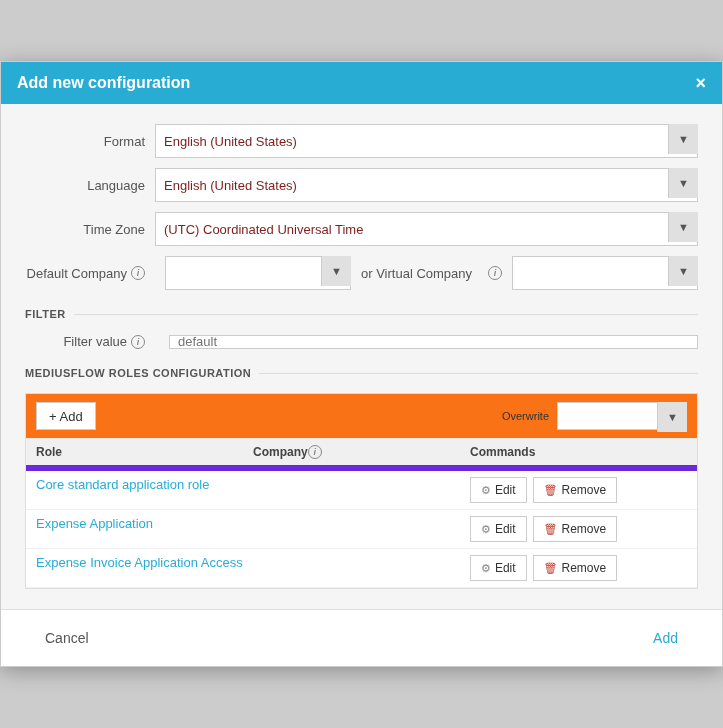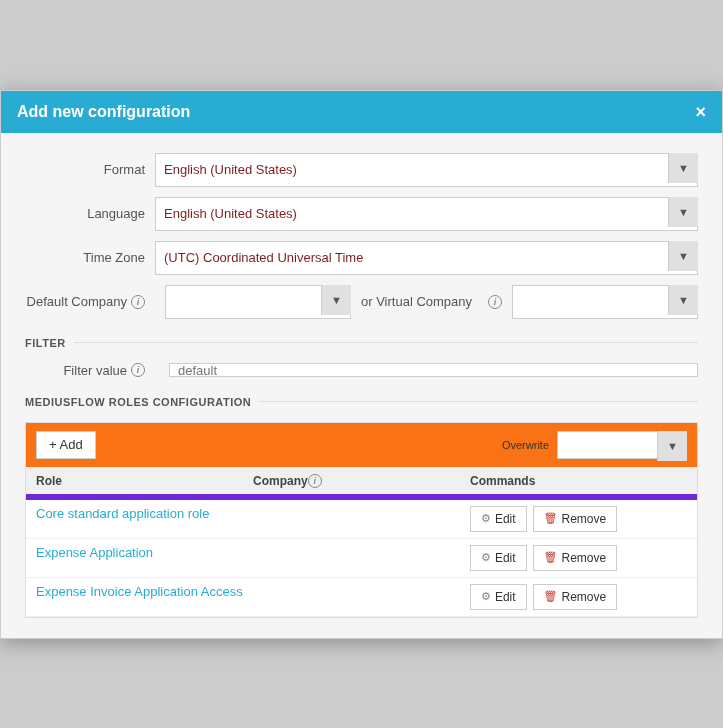--- a/index.html
+++ b/index.html
@@ -426,13 +426,17 @@
                 <span>Remove</span>
               </button>
             </div>
           </div>
         </div>
       </div>
     </div>
 
   </div>
 
+  <div class="modal-footer">
+    <button class="footer-btn-cancel">Cancel</button>
+    <button class="footer-btn-add">Add</button>
+  </div>
 </div>
 
 </body></html>

